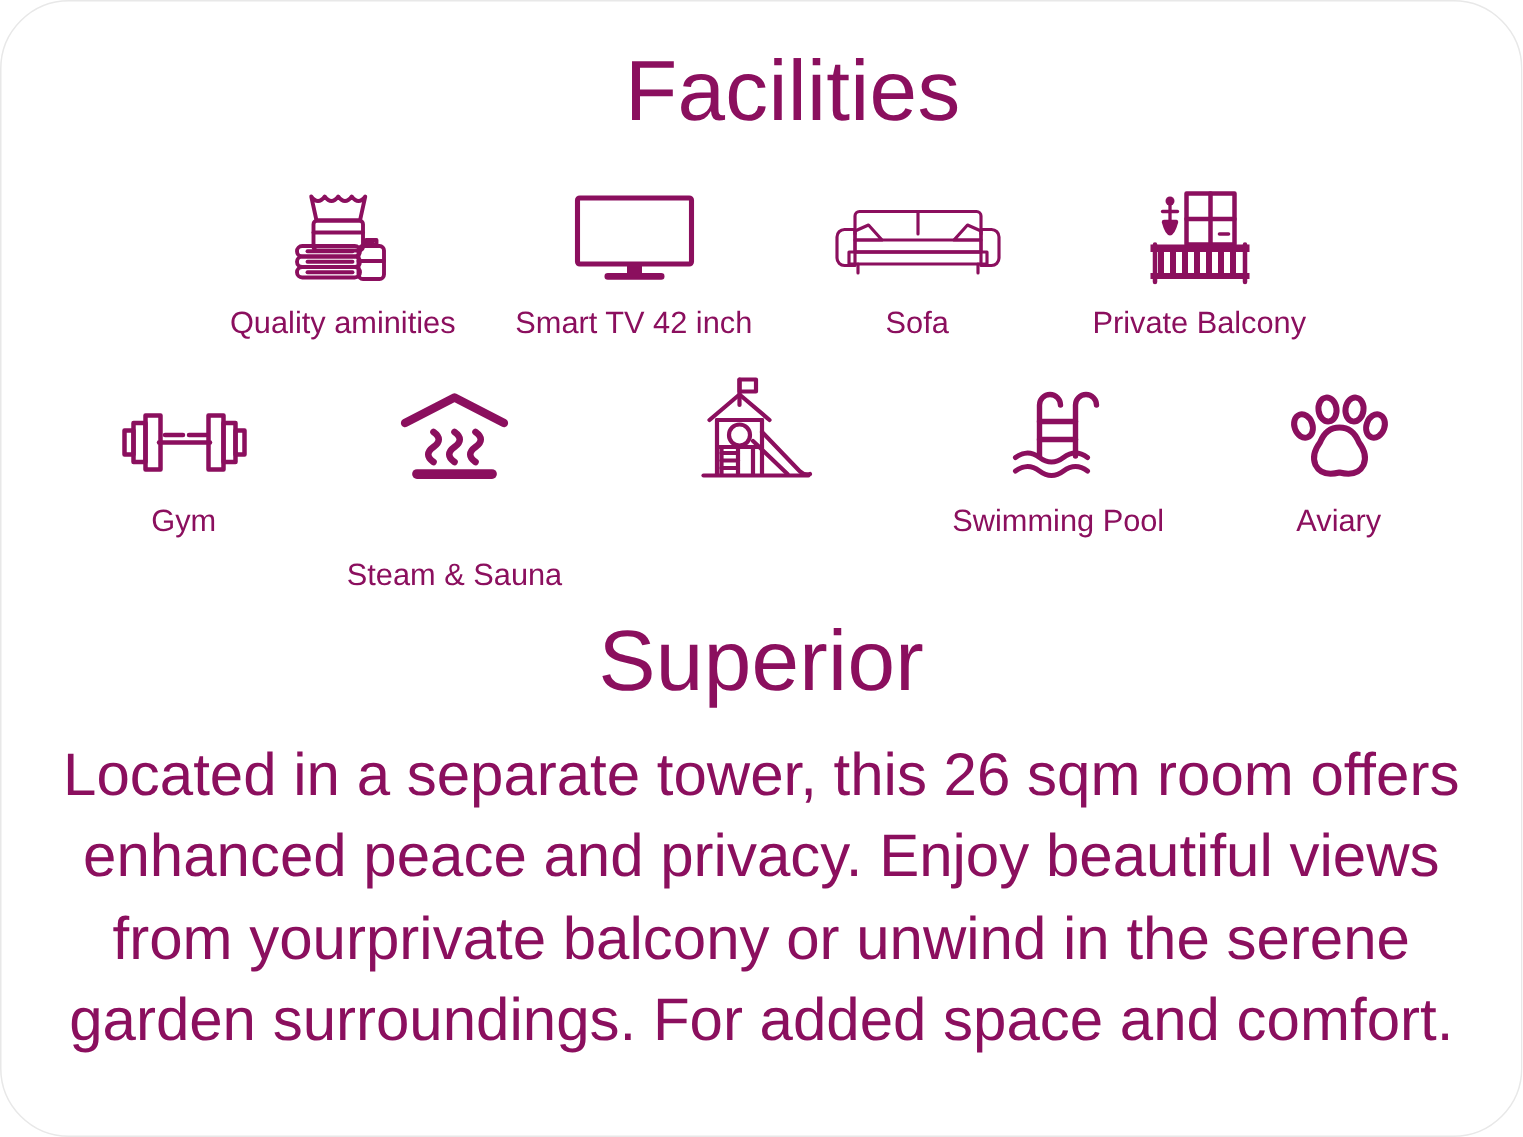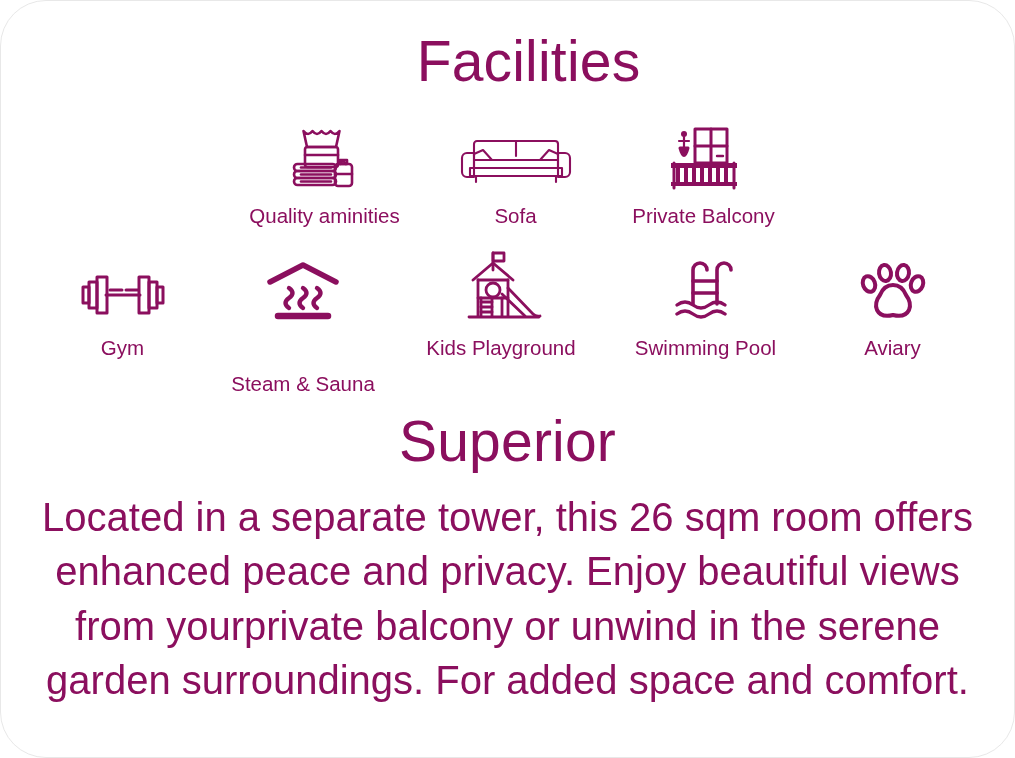--- a/index.html
+++ b/index.html
@@ -132,20 +132,30 @@
 
           <path d="M53 36 h7 v4 h-7 z"></path>
           <path d="M51 40 h11 a3 3 0 0 1 3 3 v16 a3 3 0 0 1 -3 3 h-11 a3 3 0 0 1 -3 -3 v-16 a3 3 0 0 1 3 -3 z"></path>
           <line x1="48" y1="50" x2="65" y2="50"></line>
           <path d="M53 40 q3 -5 6 0"></path>
         </svg>
       </div>
       <div class="facility-label">Quality aminities</div>
     </div>
 
+    <div class="facility-item w-tv">
+      <div class="facility-icon">
+        <svg width="84" height="62" viewBox="0 0 84 62" fill="none" stroke="#8b0f5e" stroke-width="3.4" stroke-linejoin="round" stroke-linecap="round">
+          <rect x="4" y="4" width="76" height="44" rx="1.5"></rect>
+          <path d="M37 48 h10 v6 h-10 z" fill="#8b0f5e" stroke="none"></path>
+          <rect x="22" y="54" width="40" height="4.5" rx="2.2" fill="#8b0f5e" stroke="none"></rect>
+        </svg>
+      </div>
+      <div class="facility-label">Smart TV 42 inch</div>
+    </div>
 
     <div class="facility-item w-sofa">
       <div class="facility-icon">
         <svg width="116" height="54" viewBox="0 0 116 54" fill="none" stroke="#8b0f5e" stroke-width="2.1" stroke-linejoin="round" stroke-linecap="round">
 
           <path d="M16 20 V8 a3 3 0 0 1 3 -3 h78 a3 3 0 0 1 3 3 V20"></path>
           <line x1="58" y1="5" x2="58" y2="20"></line>
 
           <path d="M4 22 a5 5 0 0 1 5 -5 h7 V41 H9 a5 5 0 0 1 -5 -5 z"></path>
 
@@ -262,21 +272,20 @@
           <line x1="22" y1="48" x2="22" y2="66"></line>
           <line x1="33" y1="48" x2="33" y2="66"></line>
 
           <path d="M49 38 L74 64 q3 3 7 2"></path>
           <path d="M43 44 L66 66"></path>
           <line x1="43" y1="48" x2="43" y2="66"></line>
 
           <line x1="10" y1="67" x2="80" y2="67"></line>
         </svg>
       </div>
-      <div class="facility-label">Kids Playground</div>
     </div>
 
     <div class="facility-item w-pool">
       <div class="facility-icon">
         <svg width="70" height="66" viewBox="0 0 70 66" fill="none" stroke="#8b0f5e" stroke-width="3.6" stroke-linejoin="round" stroke-linecap="round">
 
           <path d="M22 48 V14 a7 7 0 0 1 14 0"></path>
           <path d="M46 48 V14 a7 7 0 0 1 14 0"></path>
 
           <line x1="22" y1="25" x2="46" y2="25"></line>

